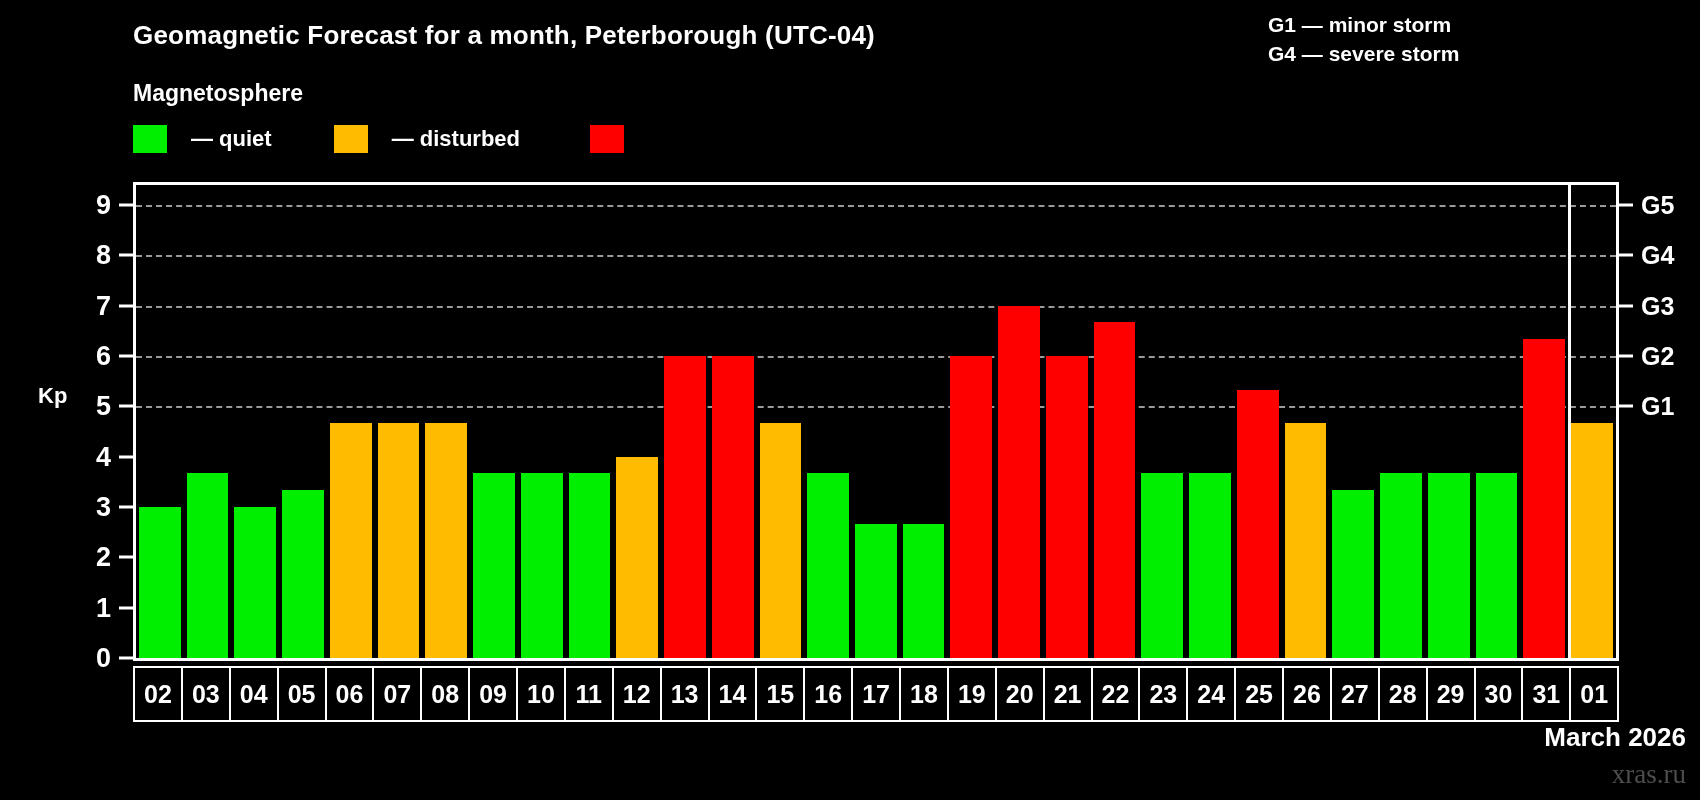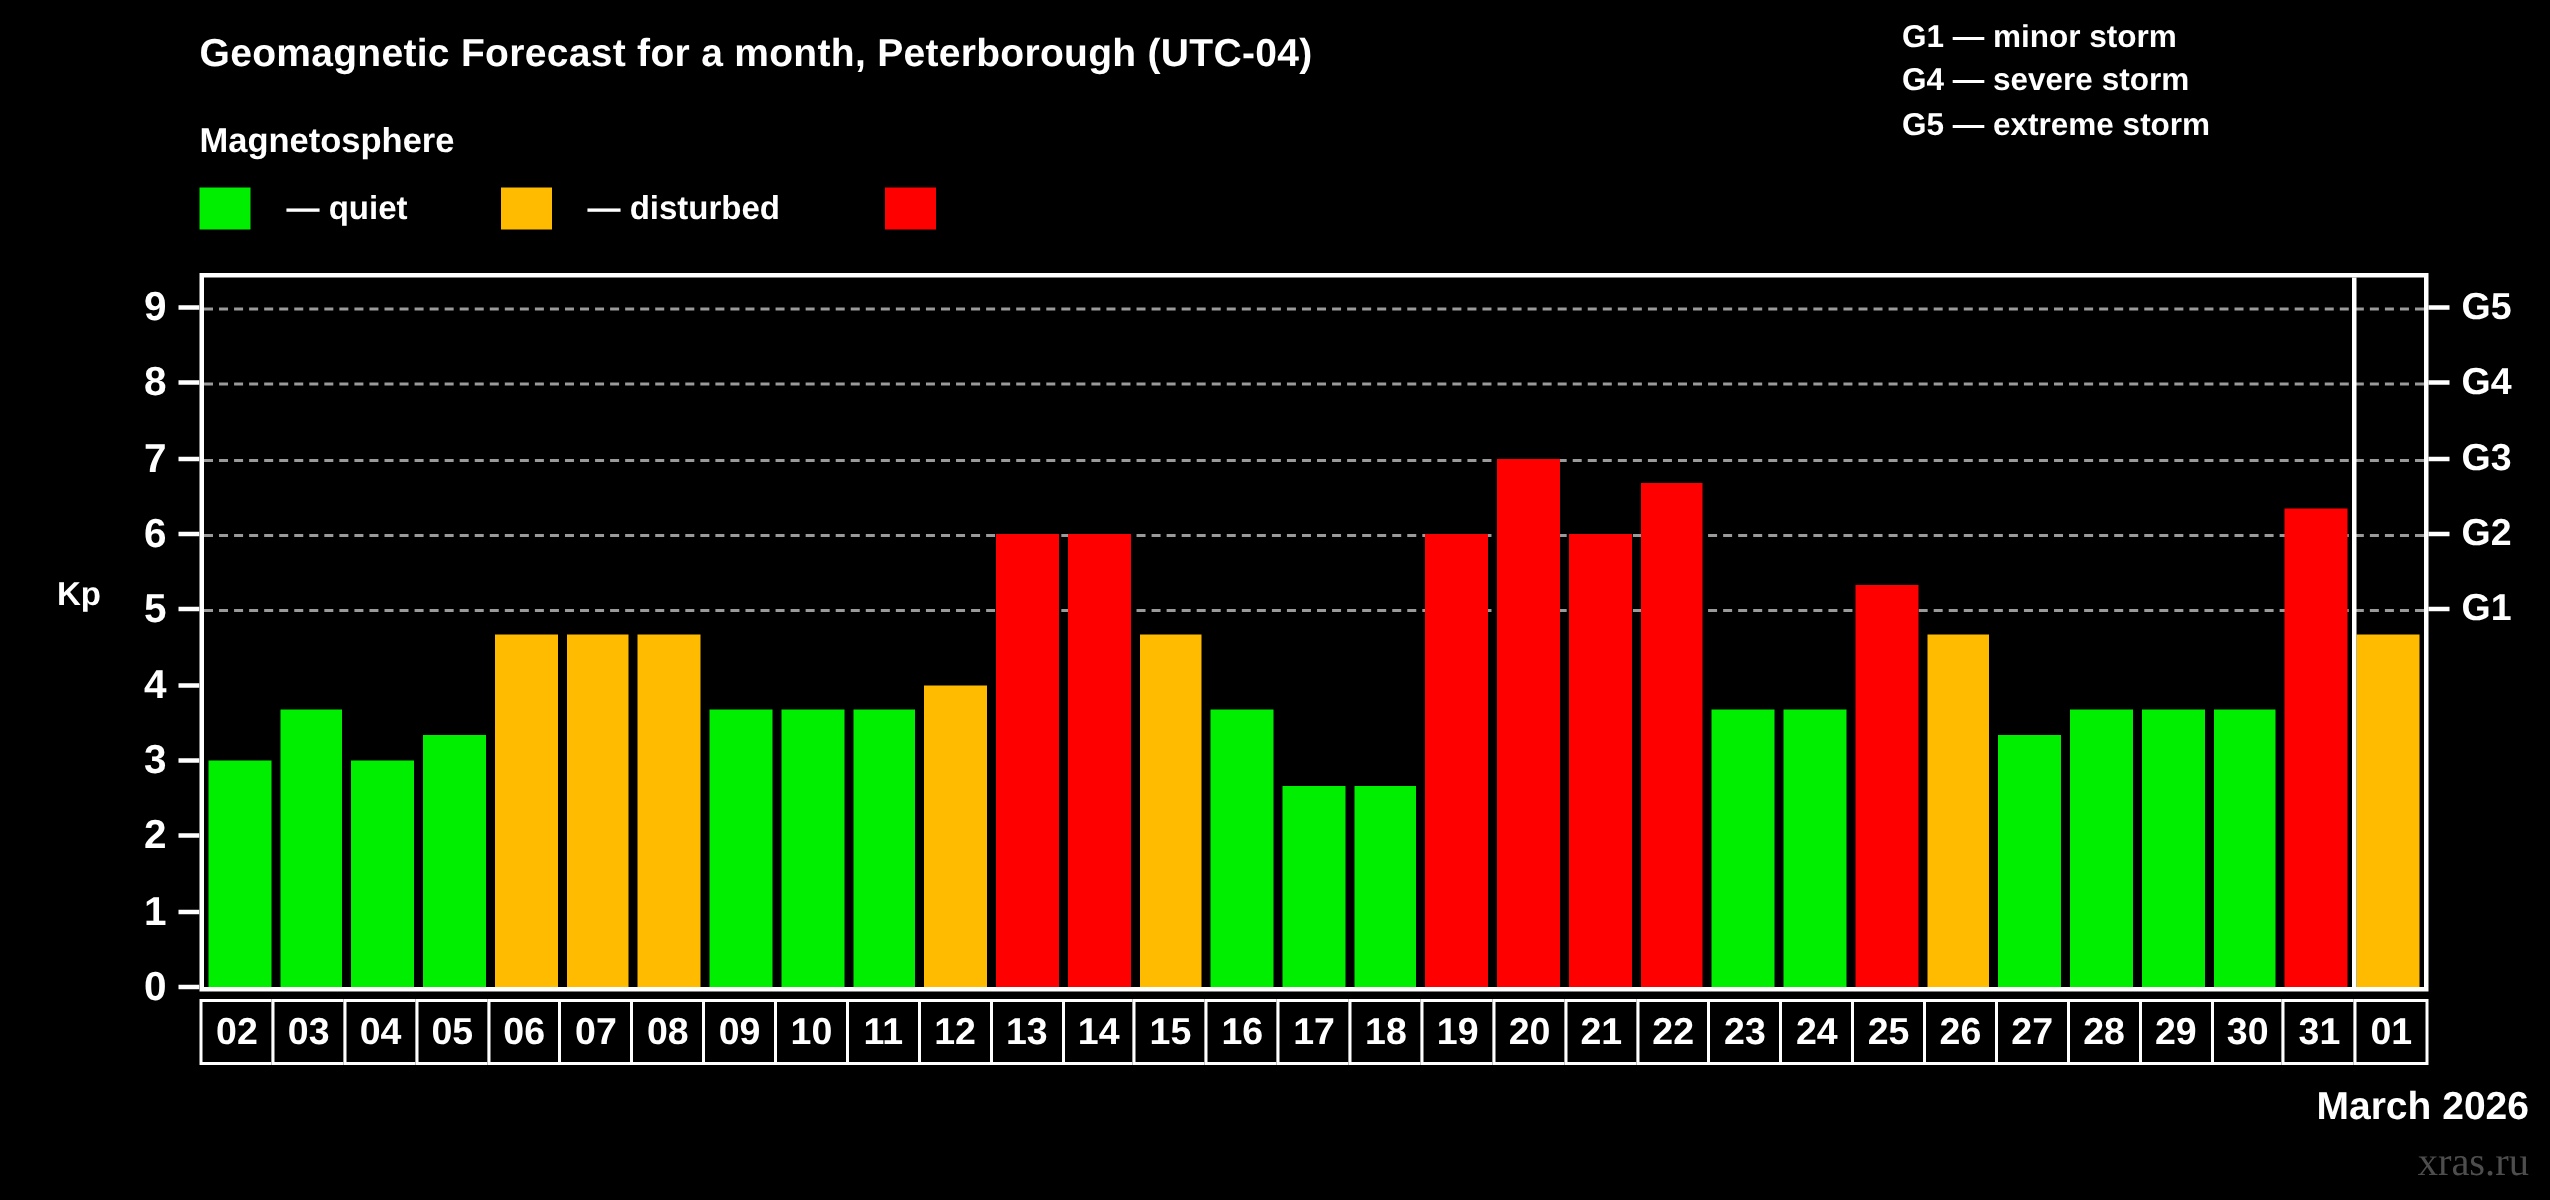--- a/index.html
+++ b/index.html
@@ -83,21 +83,21 @@
     position:absolute;left:22px;transform:translateY(-50%);
     font-size:25px;font-weight:bold;white-space:nowrap;
   }
   .gtickmark{
     position:absolute;left:0px;width:14px;height:3px;background:#fff;
     transform:translateY(-50%);
   }
 
   
   .xaxis{
-    position:absolute;left:133px;top:666px;width:1486px;height:44px;
+    position:absolute;left:133px;top:666px;width:1486px;height:56px;
     display:flex;box-sizing:border-box;
   }
   .xcell{
     flex:1 1 0;border:2px solid #fff;box-sizing:border-box;
     margin-left:-2px;
     display:flex;align-items:center;justify-content:center;
     font-size:25px;font-weight:bold;background:#000;
   }
   .xcell:first-child{margin-left:0;}
 
@@ -132,21 +132,20 @@
   </div>
   <div class="gap-b"></div>
   <div class="legend-item">
     <span class="legend-swatch" style="background:#fe0000"></span>
   </div>
 </div>
 
 <div class="gscale">
   <div>G1 — minor storm</div>
   <div>G4 — severe storm</div>
-  <div>G5 — extreme storm</div>
 </div>
 
 <div class="kp-label">Kp</div>
 
 <div class="yaxis">
     <div class="ytick" style="top: 476px;">0</div>
     <div class="ytickmark" style="top: 476px;"></div>
     <div class="ytick" style="top: 425.681px;">1</div>
     <div class="ytickmark" style="top: 425.681px;"></div>
     <div class="ytick" style="top: 375.362px;">2</div>

